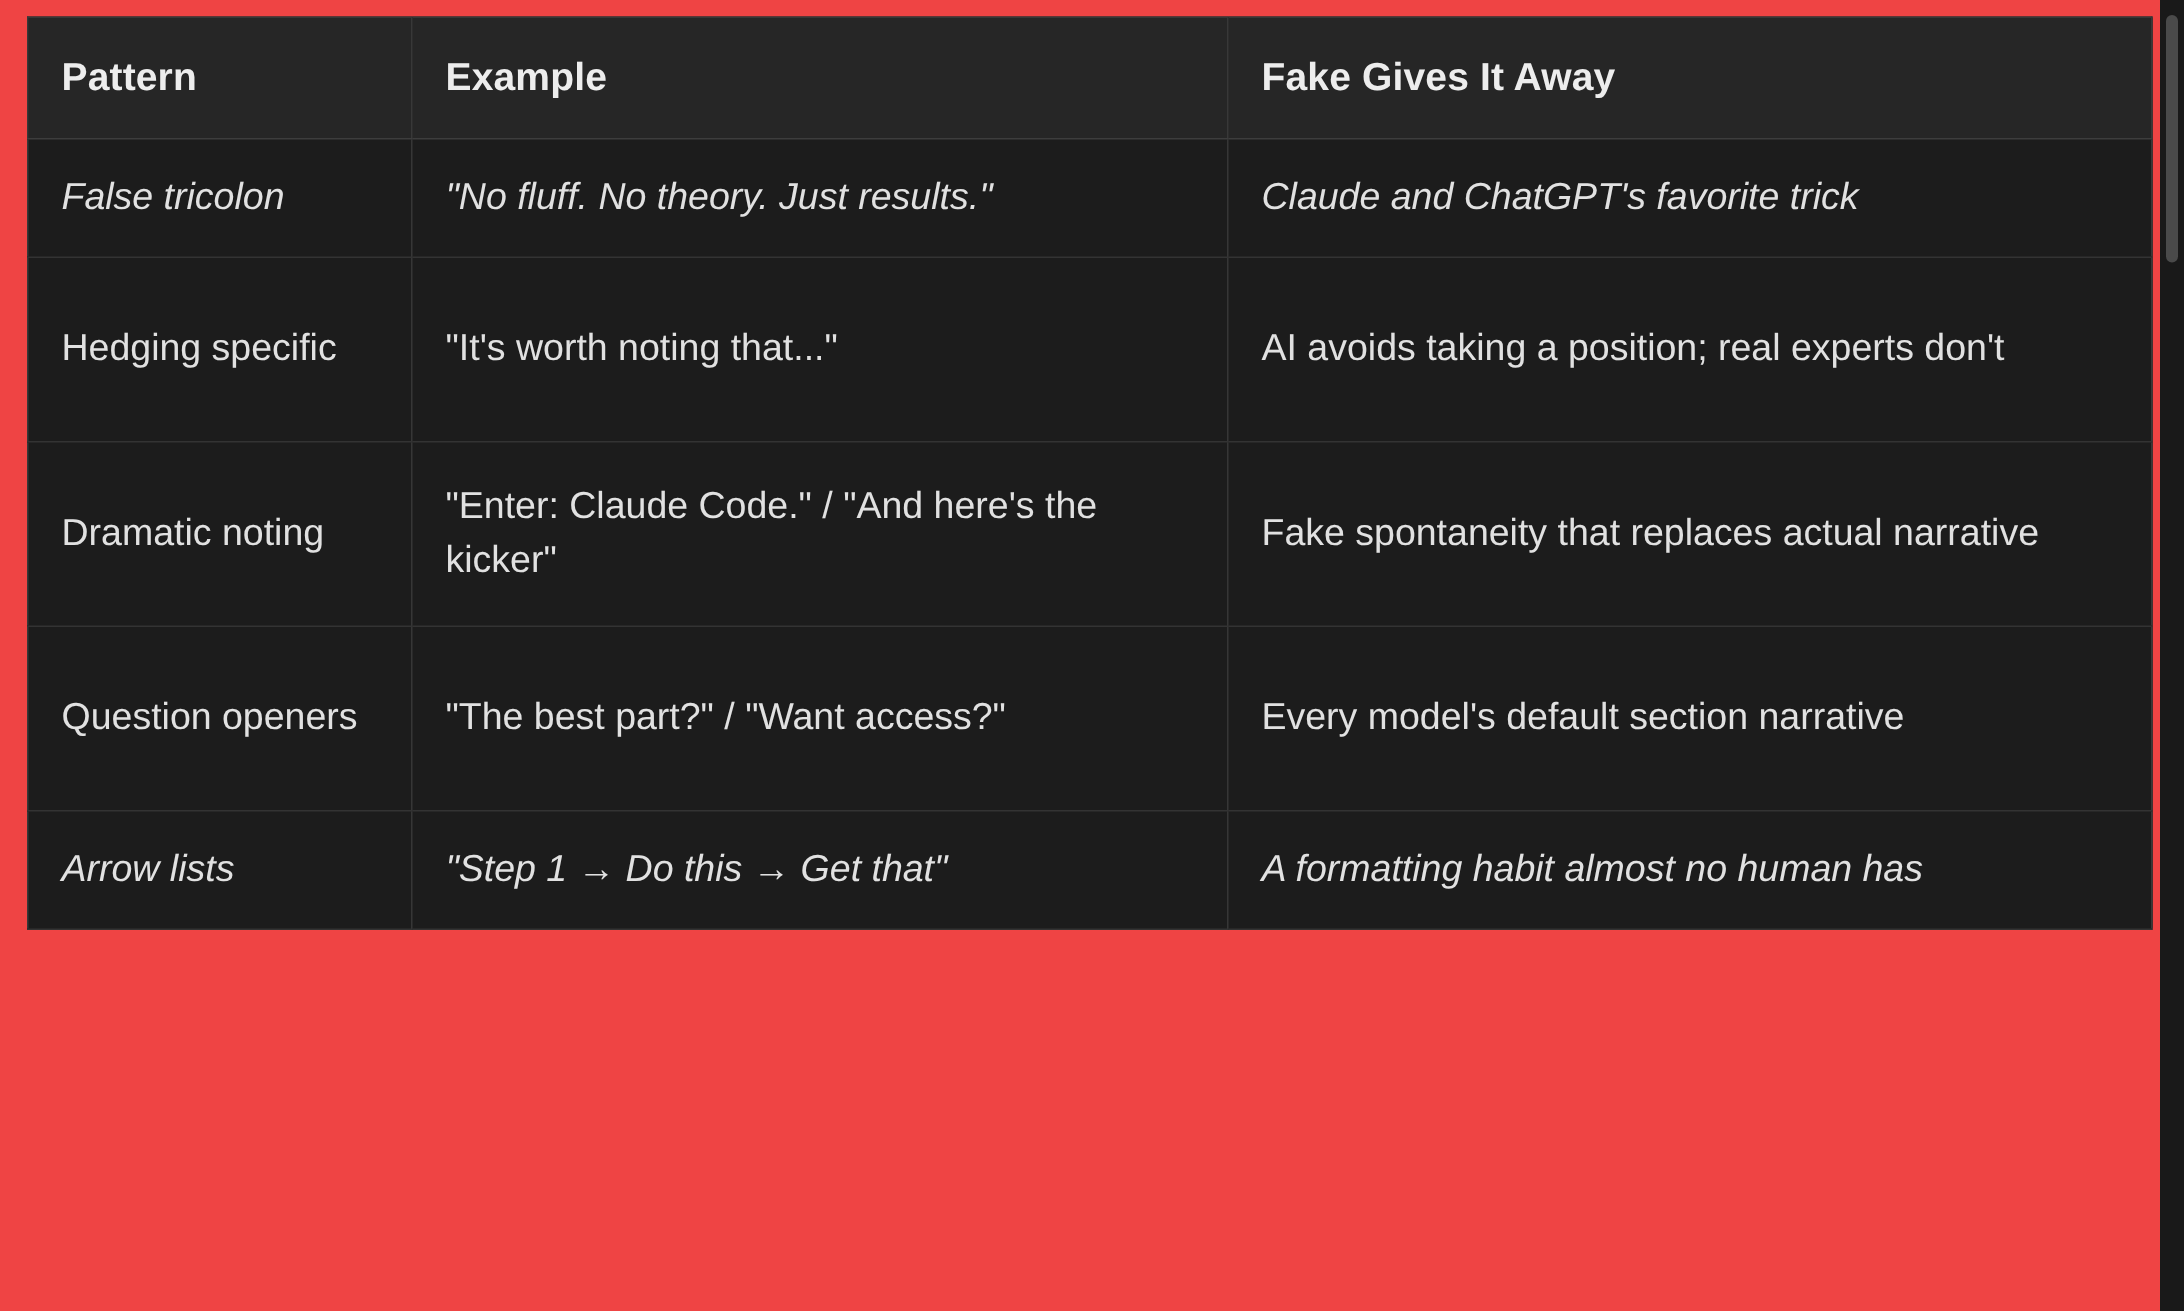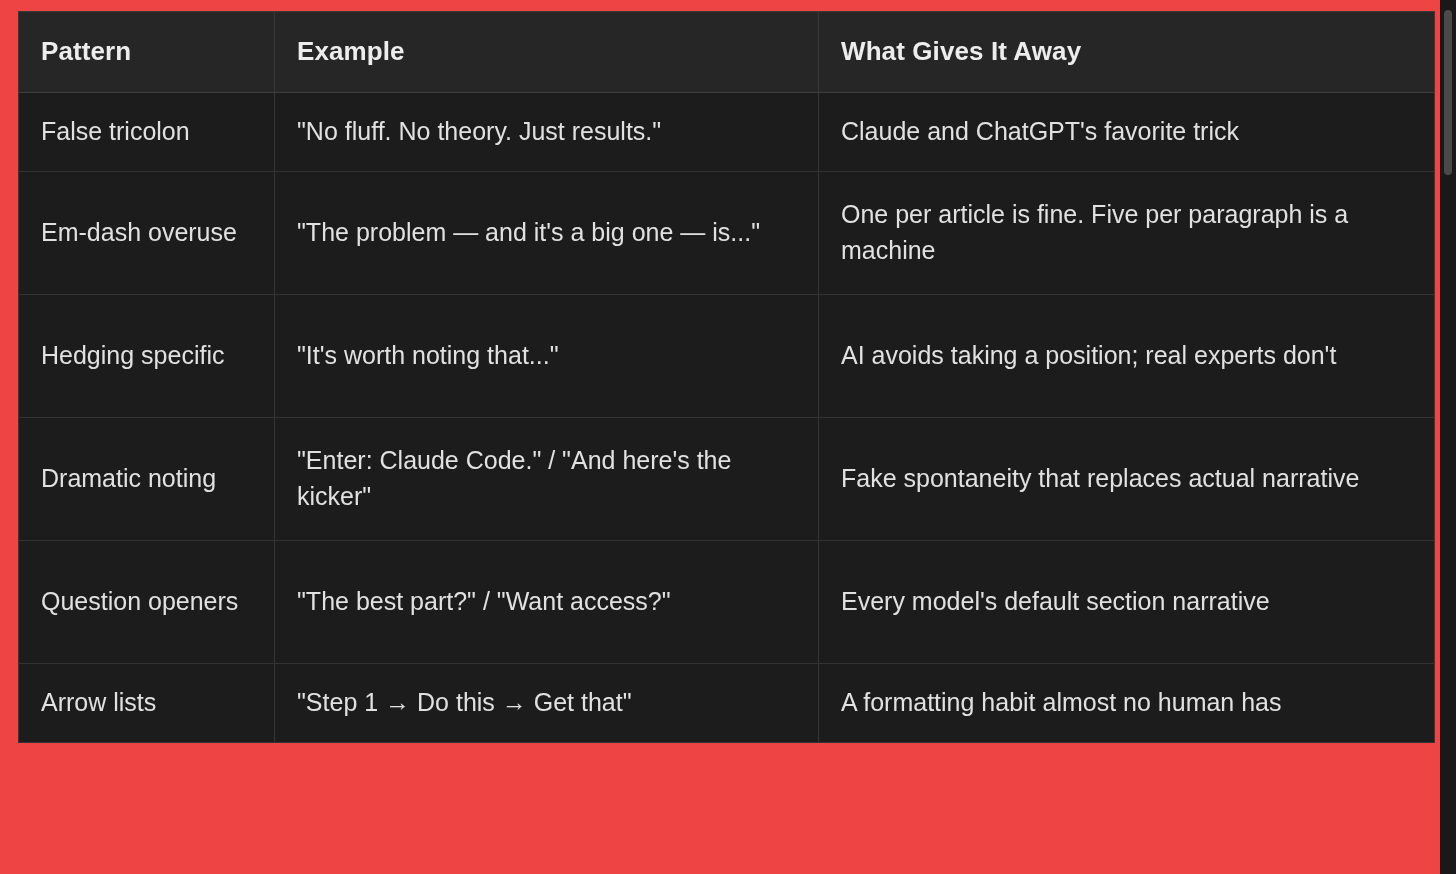--- a/index.html
+++ b/index.html
@@ -70,21 +70,21 @@
     vertical-align: middle;
     line-height: 1.42;
     background: #1c1c1c;
   }
   tbody td:last-child { border-right: none; margin-left: 13px; }
   tbody tr:last-child td { border-bottom: 1px solid #333333; }
 
   tbody td.cell-pattern { color: #e1e1e1; }
 
   
-  tbody tr.h1 td { height: 42px; }
+  tbody tr.h1 td { height: 42px; font-style: italic; }
   tbody tr.h2 td { height: 86px; }
 
   
   .scrollbar-track {
     position: absolute;
     top: 0;
     right: 0;
     width: 16px;
     height: 874px;
     background: #191919;
@@ -108,33 +108,28 @@
     <table class="pattern-table">
       <colgroup>
         <col class="c1">
         <col class="c2">
         <col class="c3">
       </colgroup>
       <thead>
         <tr>
           <th>Pattern</th>
           <th>Example</th>
-          <th>What Gives It Away</th>
+          <th>Fake Gives It Away</th>
         </tr>
       </thead>
       <tbody>
         <tr class="h1">
           <td class="cell-pattern">False tricolon</td>
           <td class="cell-example">"No fluff. No theory. Just results."</td>
           <td class="cell-tell">Claude and ChatGPT's favorite trick</td>
-        </tr>
-        <tr class="h2">
-          <td class="cell-pattern">Em-dash overuse</td>
-          <td class="cell-example">"The problem — and it's a big one — is..."</td>
-          <td class="cell-tell">One per article is fine. Five per paragraph is a machine</td>
         </tr>
         <tr class="h2">
           <td class="cell-pattern">Hedging specific</td>
           <td class="cell-example">"It's worth noting that..."</td>
           <td class="cell-tell">AI avoids taking a position; real experts don't</td>
         </tr>
         <tr class="h2">
           <td class="cell-pattern">Dramatic noting</td>
           <td class="cell-example">"Enter: Claude Code." / "And here's the kicker"</td>
           <td class="cell-tell">Fake spontaneity that replaces actual narrative</td>

